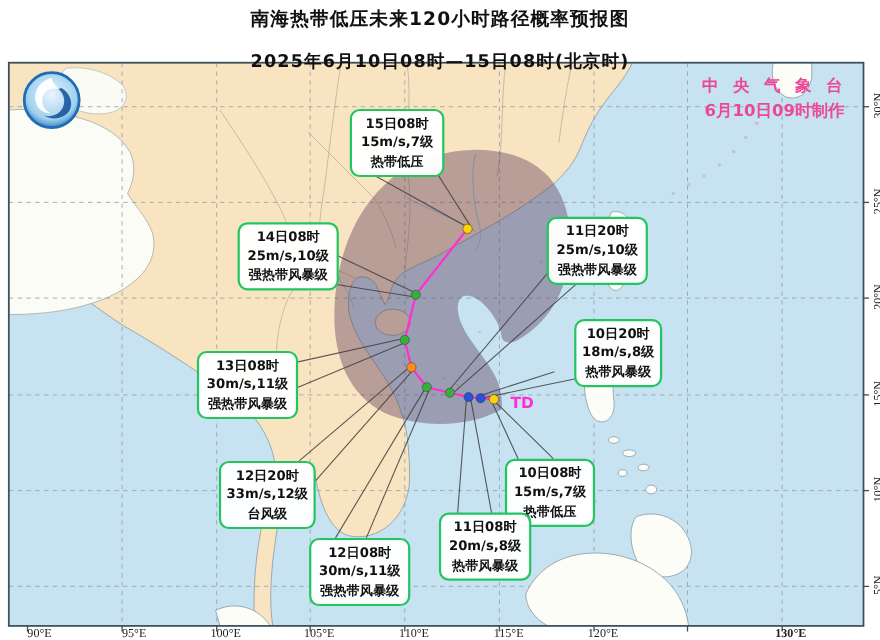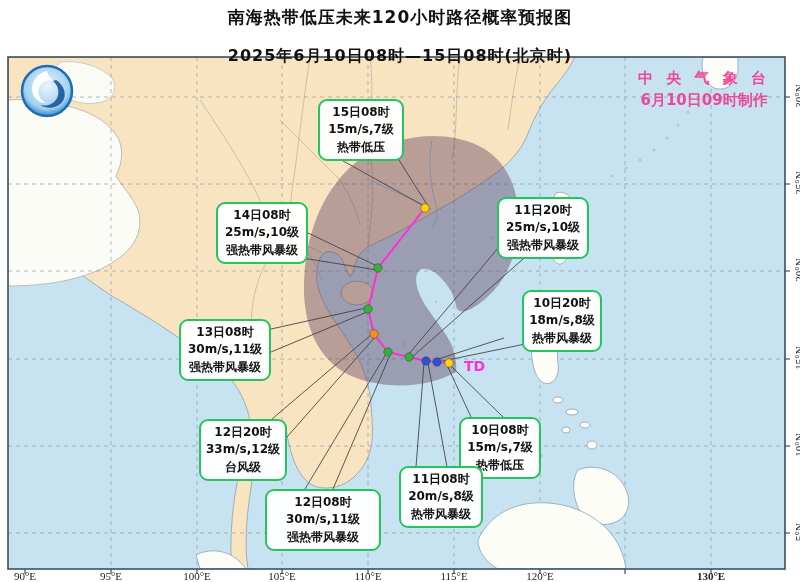--- a/index.html
+++ b/index.html
@@ -9,21 +9,21 @@
   .hdr{position:absolute;left:0;top:0;width:800px;text-align:center;color:#111;}
   .hdr .t1{margin-top:6px;font-size:17px;font-weight:bold;letter-spacing:1px;}
   .hdr .t2{margin-top:17px;font-size:16px;font-weight:bold;letter-spacing:1px;}
   .agency{position:absolute;top:68px;right:30px;text-align:center;color:#ec4899;
           font-weight:bold;font-size:15px;line-height:1.45;}
   .agency .a1{letter-spacing:4px;}
   .callout{position:absolute;background:rgba(255,255,255,0.97);border:2px solid #22c55e;
            border-radius:9px;padding:3px 3px;text-align:center;font-size:12px;
            font-weight:bold;color:#111;line-height:1.45;box-sizing:border-box;z-index:5;}
   .callout span{display:block;white-space:nowrap;}
-  .lonlab{position:absolute;width:44px;text-align:center;font-size:11px;color:#222;
+  .lonlab{position:absolute;width:44px;text-align:right;font-size:11px;color:#222;
           font-family:"Liberation Serif",serif;top:570px;z-index:6;}
   .latlab{position:absolute;width:36px;text-align:center;font-size:11px;color:#222;
           font-family:"Liberation Serif",serif;left:781px;transform:rotate(-90deg);z-index:6;}
   .logo{position:absolute;left:20px;top:64px;width:54px;height:54px;z-index:6;}
 </style>
 </head>
 <body>
 
 <div id="stage">
 
@@ -249,21 +249,21 @@
   <div class="callout" style="left:199px;top:419px;width:88px;">
     <span>12日20时</span>
     <span>33m/s,12级</span>
     <span>台风级</span>
   </div>
   <div class="callout" style="left:459px;top:417px;width:82px;">
     <span>10日08时</span>
     <span>15m/s,7级</span>
     <span>热带低压</span>
   </div>
-  <div class="callout" style="left:265px;top:489px;width:116px;">
+  <div class="callout" style="left:281px;top:489px;width:92px;">
     <span>12日08时</span>
     <span>30m/s,11级</span>
     <span>强热带风暴级</span>
   </div>
   <div class="callout" style="left:399px;top:466px;width:84px;">
     <span>11日08时</span>
     <span>20m/s,8级</span>
     <span>热带风暴级</span>
   </div>
 

